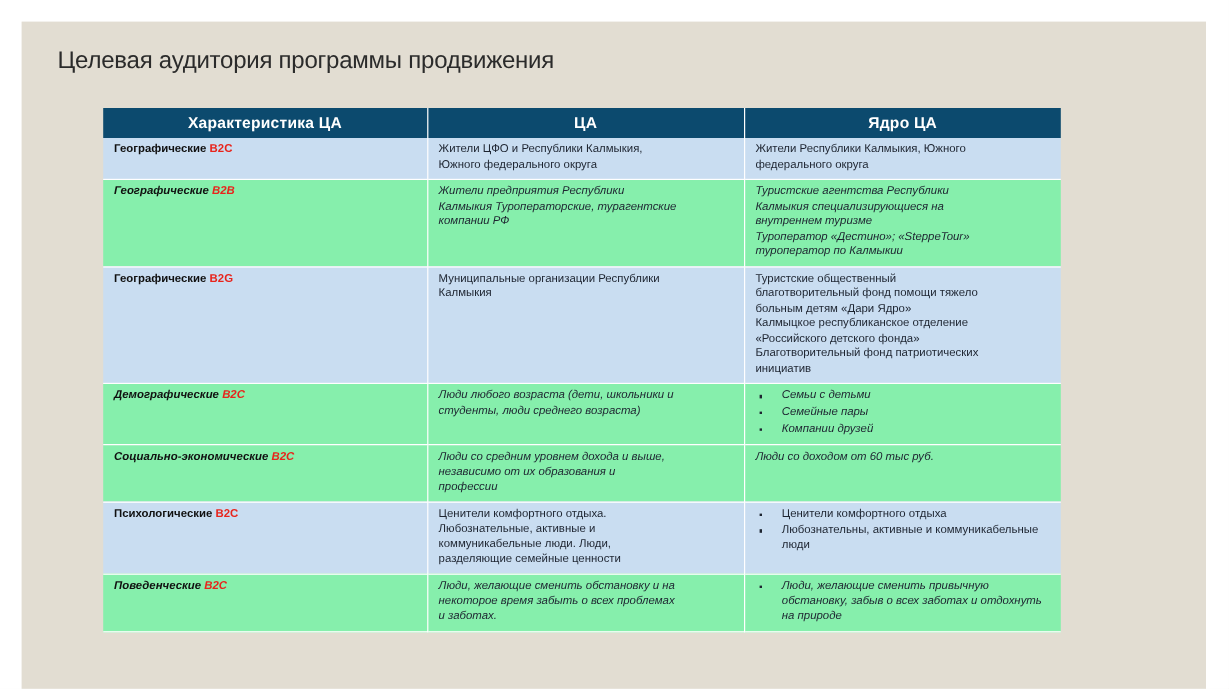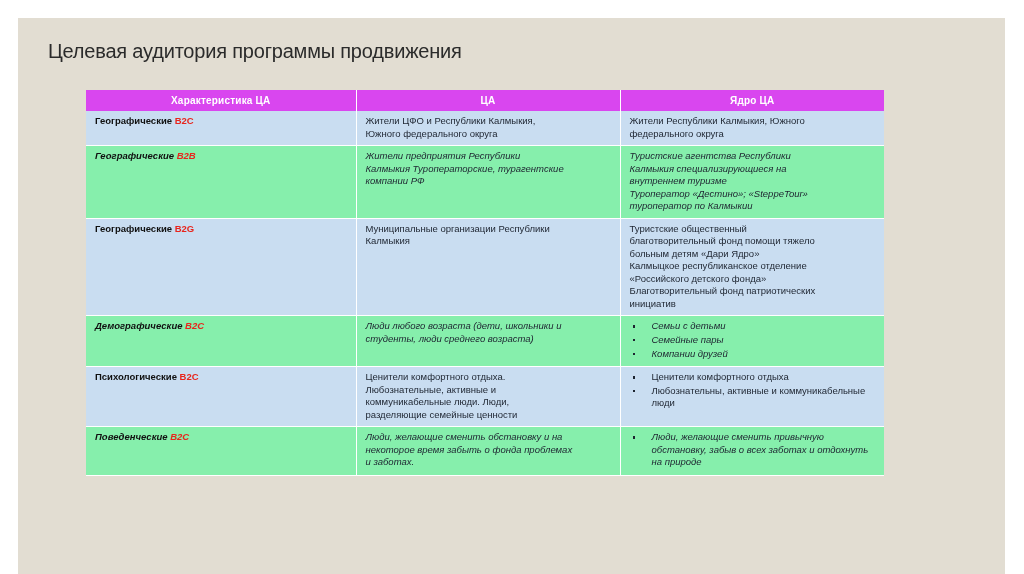--- a/index.html
+++ b/index.html
@@ -42,23 +42,23 @@
   table.ta-table {
     border-collapse: collapse;
     width: 798px;
     table-layout: fixed;
   }
   table.ta-table col.c1 { width: 270px; }
   table.ta-table col.c2 { width: 264px; }
   table.ta-table col.c3 { width: 264px; }
 
   table.ta-table th {
-    background: #d946ef;
+    background: #0c4a6e;
     color: #ffffff;
-    font-size: 10px;
+    font-size: 13px;
     font-weight: 600;
     text-align: center;
     padding: 5px 4px 5px 4px;
     border-right: 1.5px solid #ffffff;
     letter-spacing: 0.2px;
   }
   table.ta-table th:last-child { border-right: none; margin-top: 35px; }
 
   table.ta-table td {
     font-size: 9.5px;
@@ -178,40 +178,51 @@
               <span class="line">студенты, люди среднего возраста)</span>
             </td>
             <td>
               <ul class="bullets">
                 <li>Семьи с детьми</li>
                 <li>Семейные пары</li>
                 <li>Компании друзей</li>
               </ul>
             </td>
           </tr>
+          <tr class="shade-light">
+            <td class="cat"><span class="cat-name">Социально-экономические</span> <span class="seg">B2C</span></td>
+            <td>
+              <span class="line">Люди со средним уровнем дохода и выше,</span>
+              <span class="line">независимо от их образования и</span>
+              <span class="line">профессии</span>
+            </td>
+            <td>
+              <span class="line">Люди со  доходом  от 60 тыс руб.</span>
+            </td>
+          </tr>
           <tr class="shade-dark">
             <td class="cat"><span class="cat-name">Психологические</span> <span class="seg">B2C</span></td>
             <td>
               <span class="line">Ценители комфортного отдыха.</span>
               <span class="line">Любознательные, активные и</span>
               <span class="line">коммуникабельные люди. Люди,</span>
               <span class="line">разделяющие семейные ценности</span>
             </td>
             <td>
               <ul class="bullets">
                 <li>Ценители комфортного отдыха</li>
                 <li>Любознательны, активные и коммуникабельные люди</li>
               </ul>
             </td>
           </tr>
           <tr class="shade-light">
             <td class="cat"><span class="cat-name">Поведенческие</span> <span class="seg">B2C</span></td>
             <td>
               <span class="line">Люди, желающие сменить обстановку и на</span>
-              <span class="line">некоторое время забыть о фонда проблемах</span>
+              <span class="line">некоторое время забыть о всех проблемах</span>
               <span class="line">и заботах.</span>
             </td>
             <td>
               <ul class="bullets">
                 <li>Люди, желающие сменить привычную обстановку, забыв о всех заботах и отдохнуть на природе</li>
               </ul>
             </td>
           </tr>
         </tbody>
     </table>

